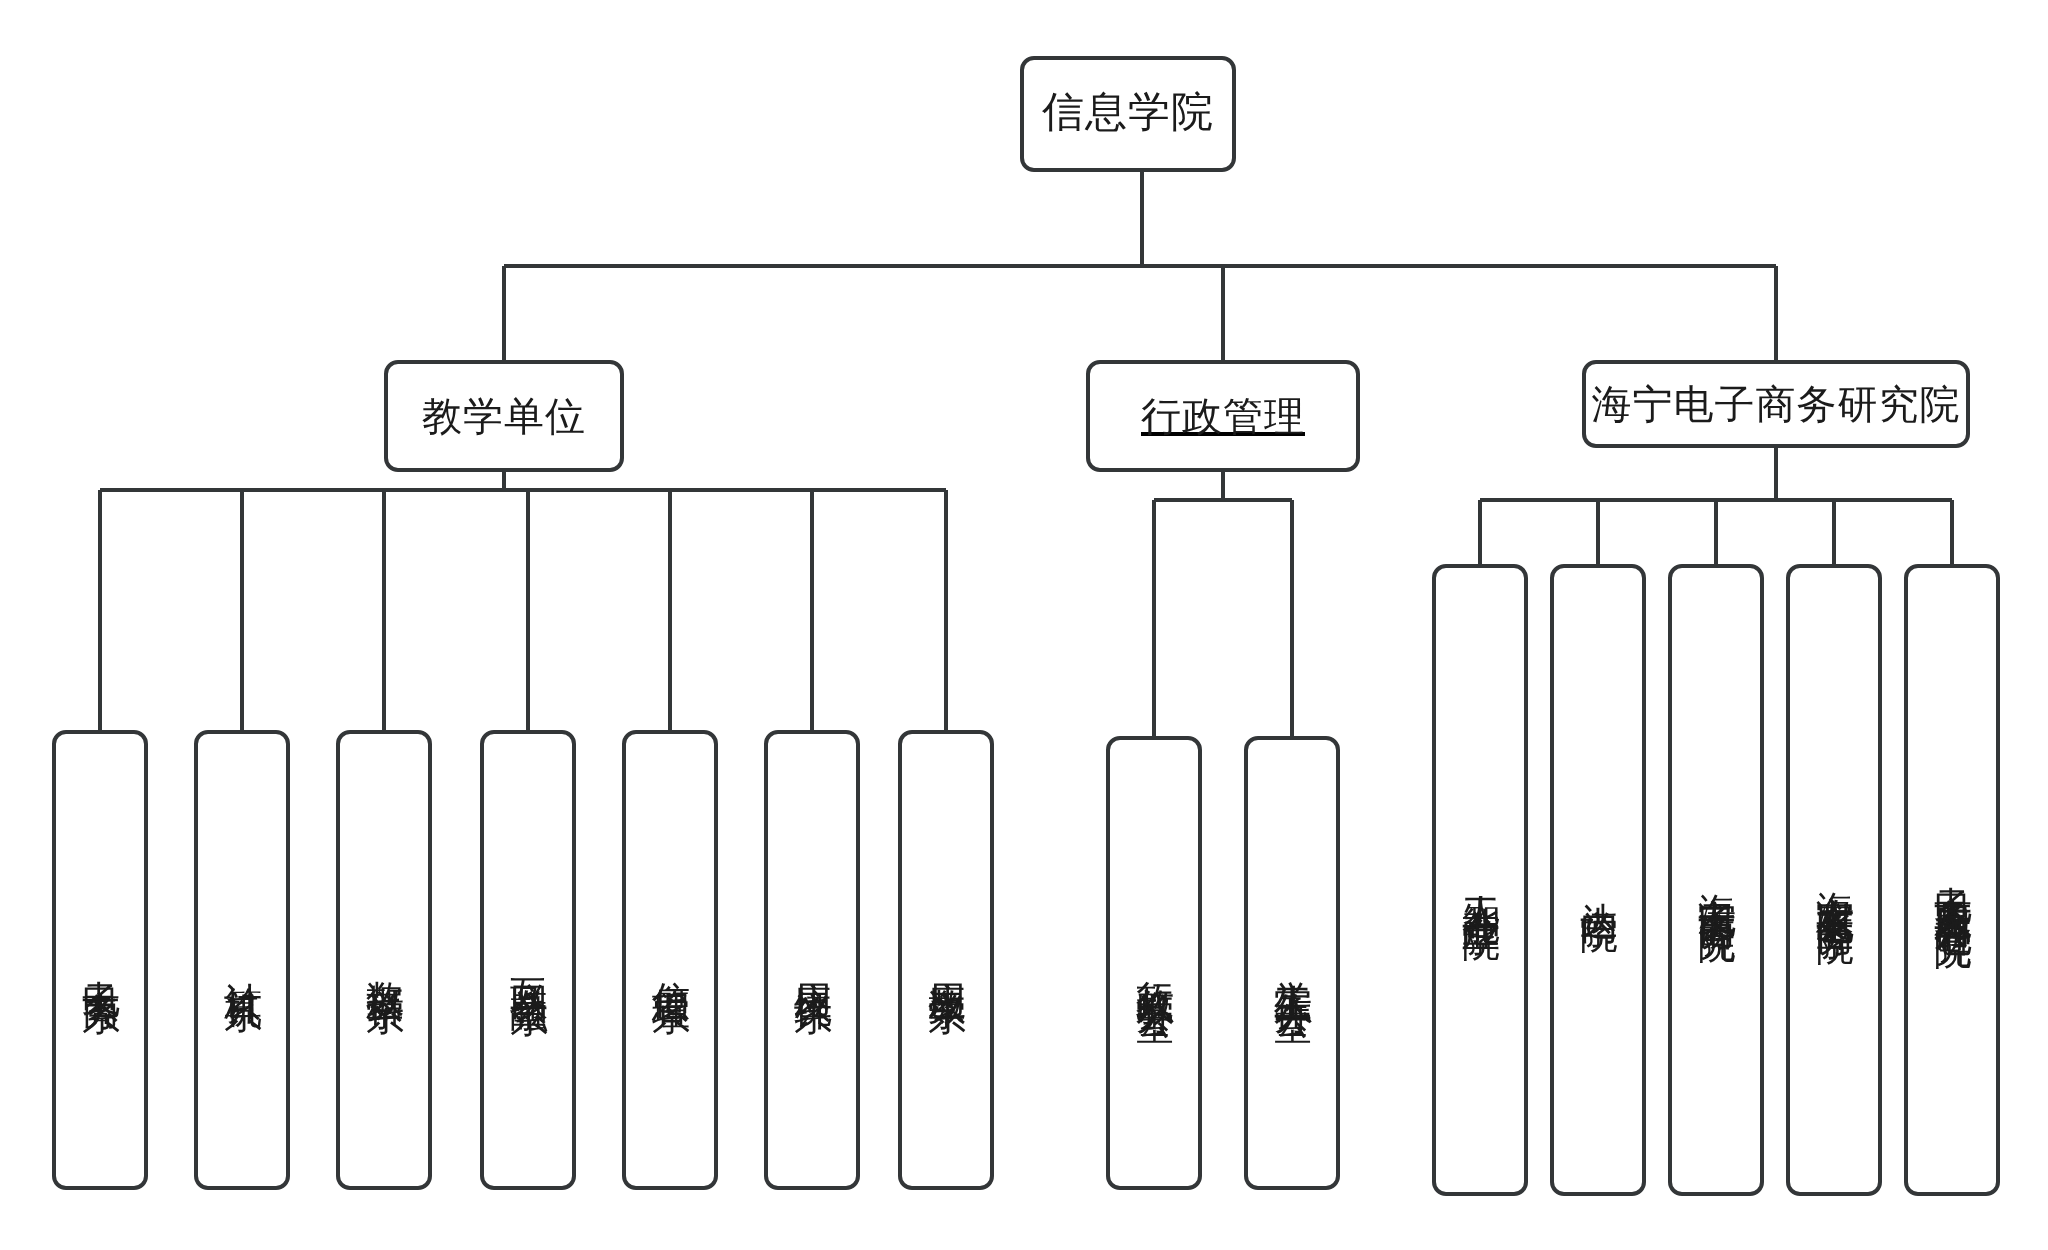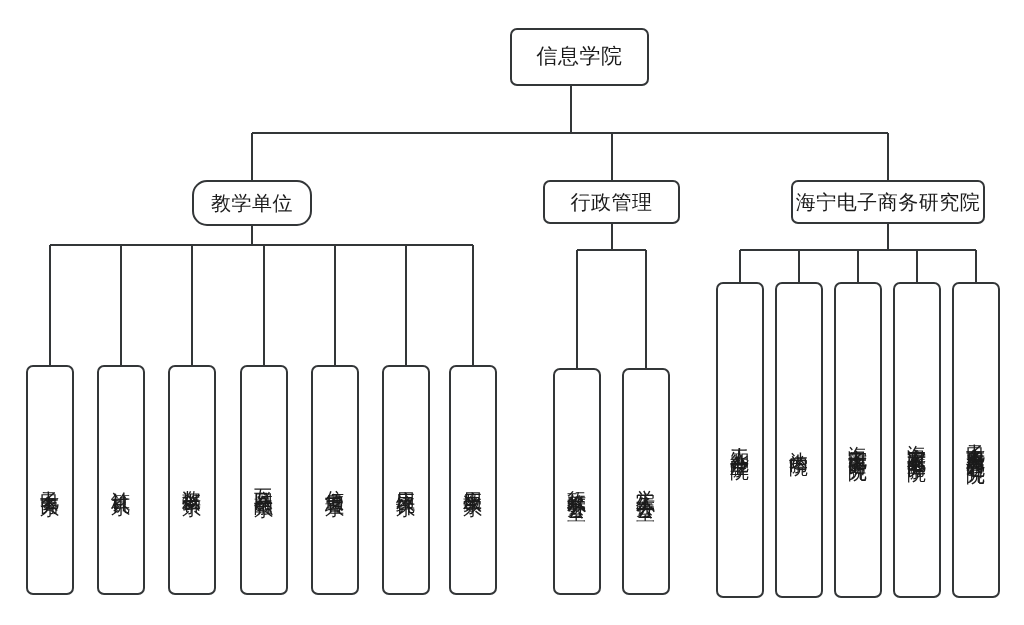--- a/index.html
+++ b/index.html
@@ -84,24 +84,24 @@
       <line x1="888" y1="133" x2="888" y2="180" stroke="#333638" stroke-width="2" shape-rendering="crispEdges"></line>
       <line x1="888" y1="224" x2="888" y2="250" stroke="#333638" stroke-width="2" shape-rendering="crispEdges"></line>
       <line x1="740" y1="250" x2="976" y2="250" stroke="#333638" stroke-width="2" shape-rendering="crispEdges"></line>
       <line x1="740" y1="250" x2="740" y2="282" stroke="#333638" stroke-width="2" shape-rendering="crispEdges"></line>
       <line x1="799" y1="250" x2="799" y2="282" stroke="#333638" stroke-width="2" shape-rendering="crispEdges"></line>
       <line x1="858" y1="250" x2="858" y2="282" stroke="#333638" stroke-width="2" shape-rendering="crispEdges"></line>
       <line x1="917" y1="250" x2="917" y2="282" stroke="#333638" stroke-width="2" shape-rendering="crispEdges"></line>
       <line x1="976" y1="250" x2="976" y2="282" stroke="#333638" stroke-width="2" shape-rendering="crispEdges"></line>
     </svg>
   <div id="node-layer">
-      <div class="node horiz root" style="left: 510px; top: 28px; width: 139px; height: 58px;">
+      <div class="node horiz root" style="left: 510px; top: 28px; width: 108px; height: 58px;">
         <span class="node-label">信息学院</span>
       </div>
-      <div class="node horiz" style="left: 192px; top: 180px; width: 120px; height: 46px; border-radius: 15px;">
+      <div class="node horiz" style="left: 192px; top: 180px; width: 120px; height: 56px;">
         <span class="node-label">教学单位</span>
       </div>
       <div class="node vert" style="left: 26px; top: 365px; width: 48px; height: 230px;">
         <span class="node-label">电子商务系</span>
       </div>
       <div class="node vert" style="left: 97px; top: 365px; width: 48px; height: 230px;">
         <span class="node-label">计算机系</span>
       </div>
       <div class="node vert" style="left: 168px; top: 365px; width: 48px; height: 230px;">
         <span class="node-label">数据科学系</span>
@@ -111,21 +111,21 @@
       </div>
       <div class="node vert" style="left: 311px; top: 365px; width: 48px; height: 230px;">
         <span class="node-label">信息管理系</span>
       </div>
       <div class="node vert" style="left: 382px; top: 365px; width: 48px; height: 230px;">
         <span class="node-label">应用统计系</span>
       </div>
       <div class="node vert" style="left: 449px; top: 365px; width: 48px; height: 230px;">
         <span class="node-label">应用数学系</span>
       </div>
-      <div class="node horiz" style="left: 543px; top: 180px; width: 137px; height: 44px;">
+      <div class="node horiz" style="left: 543px; top: 180px; width: 137px; height: 56px; text-decoration: underline;">
         <span class="node-label">行政管理</span>
       </div>
       <div class="node vert" style="left: 553px; top: 368px; width: 48px; height: 227px;">
         <span class="node-label">行政教学办公室</span>
       </div>
       <div class="node vert" style="left: 622px; top: 368px; width: 48px; height: 227px;">
         <span class="node-label">学生工作办公室</span>
       </div>
       <div class="node horiz" style="left: 791px; top: 180px; width: 194px; height: 44px;">
         <span class="node-label">海宁电子商务研究院</span>

